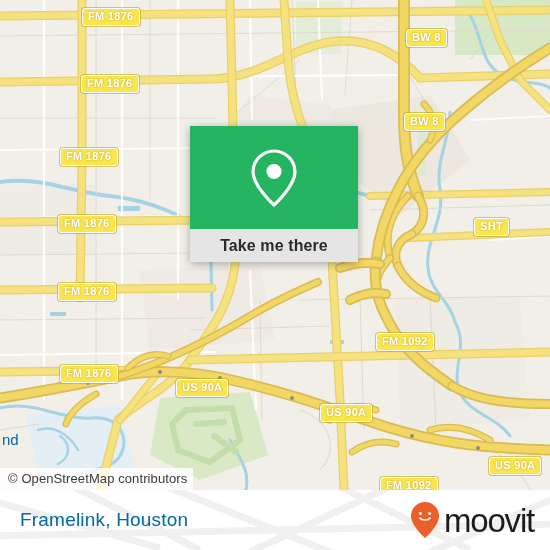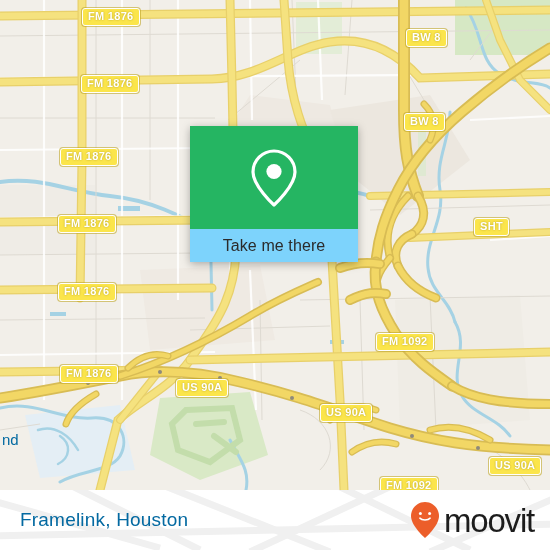--- a/index.html
+++ b/index.html
@@ -20,21 +20,21 @@
     background:rgba(255,255,255,0.80);
     padding:3px 6px 4px 8px;
     font-size:13px;color:#3a3a3a;letter-spacing:.1px;
     white-space:nowrap;z-index:40;
   }
 
   
   .popup{position:absolute;left:190px;top:126px;width:168px;z-index:60;
          filter:drop-shadow(0 2px 4px rgba(0,0,0,.30));}
   .popup-top{height:103px;background:#25b562;display:flex;align-items:center;justify-content:center;}
-  .popup-bottom{height:33px;background:#7dd3fc;display:flex;align-items:center;justify-content:center;}
+  .popup-bottom{height:33px;background:#e5e5e5;display:flex;align-items:center;justify-content:center;font-weight:bold;}
   .popup-label{font-size:16px;color:#2b2b2b;letter-spacing:.1px;}
   .popup-tail{position:absolute;left:50%;top:136px;transform:translateX(-50%);
               width:0;height:0;border-left:14px solid transparent;border-right:14px solid transparent;
               border-top:13px solid #fdfdfd;}
 
   
   .footer{position:absolute;left:0;top:490px;width:550px;height:60px;background:#ffffff;overflow:hidden;}
   .footer-wm{position:absolute;left:0;top:0;width:550px;height:60px;opacity:1;}
   .footer-title{position:absolute;left:20px;top:50%;transform:translateY(-50%);
                 font-size:19px;color:#0369a1;letter-spacing:.2px;white-space:nowrap;z-index:3;}
@@ -260,20 +260,21 @@
         <div style="position: absolute; left: 474px; top: 218px; background: rgb(251, 229, 75); border: 1.6px solid rgb(255, 255, 255); border-radius: 3px; padding: 1px 5px 2px; font-size: 11px; font-weight: bold; color: rgb(255, 255, 255); text-shadow: rgba(120, 100, 0, 0.55) 0px 0px 2px; letter-spacing: 0.3px; white-space: nowrap; box-shadow: rgba(190, 165, 40, 0.6) 0px 0px 0px 1px; line-height: 13px; z-index: 20;"><span>SHT</span></div>
         <div style="position: absolute; left: 376px; top: 333px; background: rgb(251, 229, 75); border: 1.6px solid rgb(255, 255, 255); border-radius: 3px; padding: 1px 5px 2px; font-size: 11px; font-weight: bold; color: rgb(255, 255, 255); text-shadow: rgba(120, 100, 0, 0.55) 0px 0px 2px; letter-spacing: 0.3px; white-space: nowrap; box-shadow: rgba(190, 165, 40, 0.6) 0px 0px 0px 1px; line-height: 13px; z-index: 20;"><span>FM 1092</span></div>
         <div style="position: absolute; left: 176px; top: 379px; background: rgb(251, 229, 75); border: 1.6px solid rgb(255, 255, 255); border-radius: 3px; padding: 1px 5px 2px; font-size: 11px; font-weight: bold; color: rgb(255, 255, 255); text-shadow: rgba(120, 100, 0, 0.55) 0px 0px 2px; letter-spacing: 0.3px; white-space: nowrap; box-shadow: rgba(190, 165, 40, 0.6) 0px 0px 0px 1px; line-height: 13px; z-index: 20;"><span>US 90A</span></div>
         <div style="position: absolute; left: 320px; top: 404px; background: rgb(251, 229, 75); border: 1.6px solid rgb(255, 255, 255); border-radius: 3px; padding: 1px 5px 2px; font-size: 11px; font-weight: bold; color: rgb(255, 255, 255); text-shadow: rgba(120, 100, 0, 0.55) 0px 0px 2px; letter-spacing: 0.3px; white-space: nowrap; box-shadow: rgba(190, 165, 40, 0.6) 0px 0px 0px 1px; line-height: 13px; z-index: 20;"><span>US 90A</span></div>
         <div style="position: absolute; left: 489px; top: 457px; background: rgb(251, 229, 75); border: 1.6px solid rgb(255, 255, 255); border-radius: 3px; padding: 1px 5px 2px; font-size: 11px; font-weight: bold; color: rgb(255, 255, 255); text-shadow: rgba(120, 100, 0, 0.55) 0px 0px 2px; letter-spacing: 0.3px; white-space: nowrap; box-shadow: rgba(190, 165, 40, 0.6) 0px 0px 0px 1px; line-height: 13px; z-index: 20;"><span>US 90A</span></div>
         <div style="position: absolute; left: 380px; top: 477px; background: rgb(251, 229, 75); border: 1.6px solid rgb(255, 255, 255); border-radius: 3px; padding: 1px 5px 2px; font-size: 11px; font-weight: bold; color: rgb(255, 255, 255); text-shadow: rgba(120, 100, 0, 0.55) 0px 0px 2px; letter-spacing: 0.3px; white-space: nowrap; box-shadow: rgba(190, 165, 40, 0.6) 0px 0px 0px 1px; line-height: 13px; z-index: 20;"><span>FM 1092</span></div>
         <div style="position: absolute; left: 2px; top: 431px; font-size: 15px; color: #0369a1; z-index: 18;">nd</div>
       </div>
   </div>
 
+  <div class="attrib">© OpenStreetMap contributors</div>
 
   <div class="popup">
     <div class="popup-top">
       <svg width="52" height="62" viewBox="0 0 52 62">
         <path d="M26,4 C14.4,4 5,13.4 5,25 C5,39 26,58 26,58 C26,58 47,39 47,25 C47,13.4 37.6,4 26,4 Z" fill="none" stroke="#ffffff" stroke-width="3.2" stroke-linejoin="round"></path>
         <circle cx="26" cy="24.5" r="7.6" fill="#ffffff"></circle>
       </svg>
     </div>
     <div class="popup-bottom">
       <span class="popup-label">Take me there</span>

